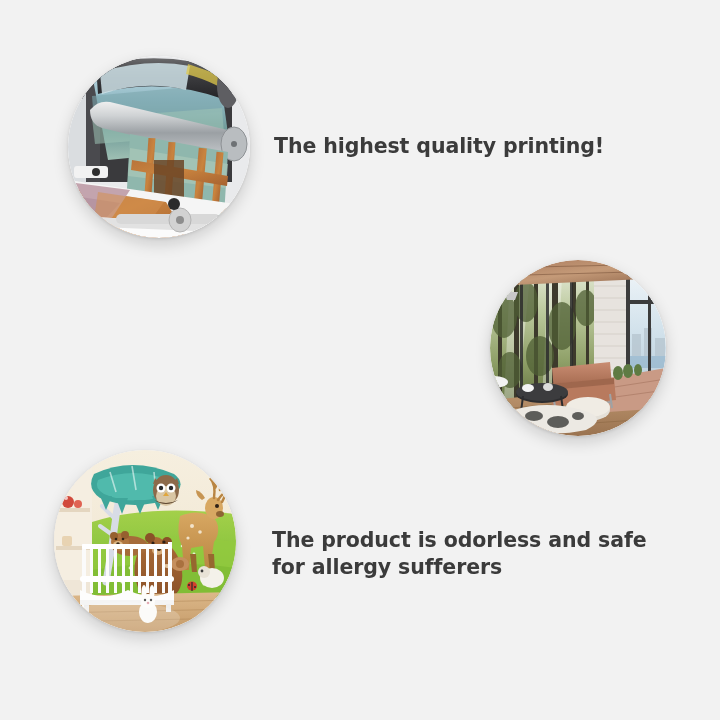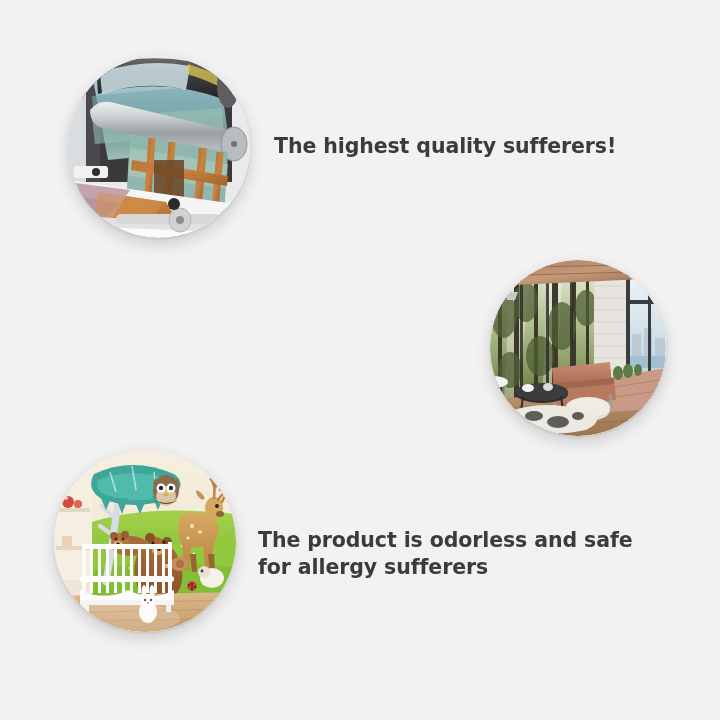--- a/index.html
+++ b/index.html
@@ -43,21 +43,21 @@
     position: absolute;
     color: #3b3b3b;
     font-weight: bold;
     font-size: 20.5px;
     line-height: 1.32;
     letter-spacing: -0.1px;
     white-space: pre-line;
   }
   #caption-printing { left: 274px; top: 133px; text-align: left; }
   #caption-colors   { left: 150px; top: 340px; width: 300px; text-align: right; }
-  #caption-odorless { left: 258px; top: 527px; text-align: left; }
+  #caption-odorless { left: 272px; top: 527px; text-align: left; }
 </style>
 </head>
 <body style="background: rgb(242, 242, 242);">
 
 <div class="page">
 
   <div class="medallion" id="medallion-printing">
     <svg viewBox="0 0 182 182">
       <defs>
         <clipPath id="clipA">
@@ -135,21 +135,21 @@
         <circle cx="112" cy="164" r="4" fill="#8d8d8d"></circle>
         <circle cx="106" cy="148" r="6" fill="#2b2b2b"></circle>
         <circle cx="152" cy="162" r="3" fill="#7a7a7a"></circle>
 
         <rect x="6" y="110" width="34" height="12" rx="3" fill="#f2f2f2"></rect>
         <circle cx="28" cy="116" r="4" fill="#2e2e2e"></circle>
       </g>
     </svg>
   </div>
 
-  <div class="caption" id="caption-printing" style="color: rgb(59, 59, 59);">The highest quality sufferers!</div>
+  <div class="caption" id="caption-printing" style="color: rgb(59, 59, 59);">The highest quality printing!</div>
 
   <div class="medallion" id="medallion-living">
     <svg viewBox="0 0 176 176">
       <defs>
         <clipPath id="clipB">
             <circle cx="88" cy="88" r="88"></circle>
           </clipPath>
         <linearGradient id="forestG" x1="0" y1="0" x2="0" y2="1">
           <stop offset="0%" stop-color="#dfe5cf"></stop>
           <stop offset="30%" stop-color="#b9c79a"></stop>

